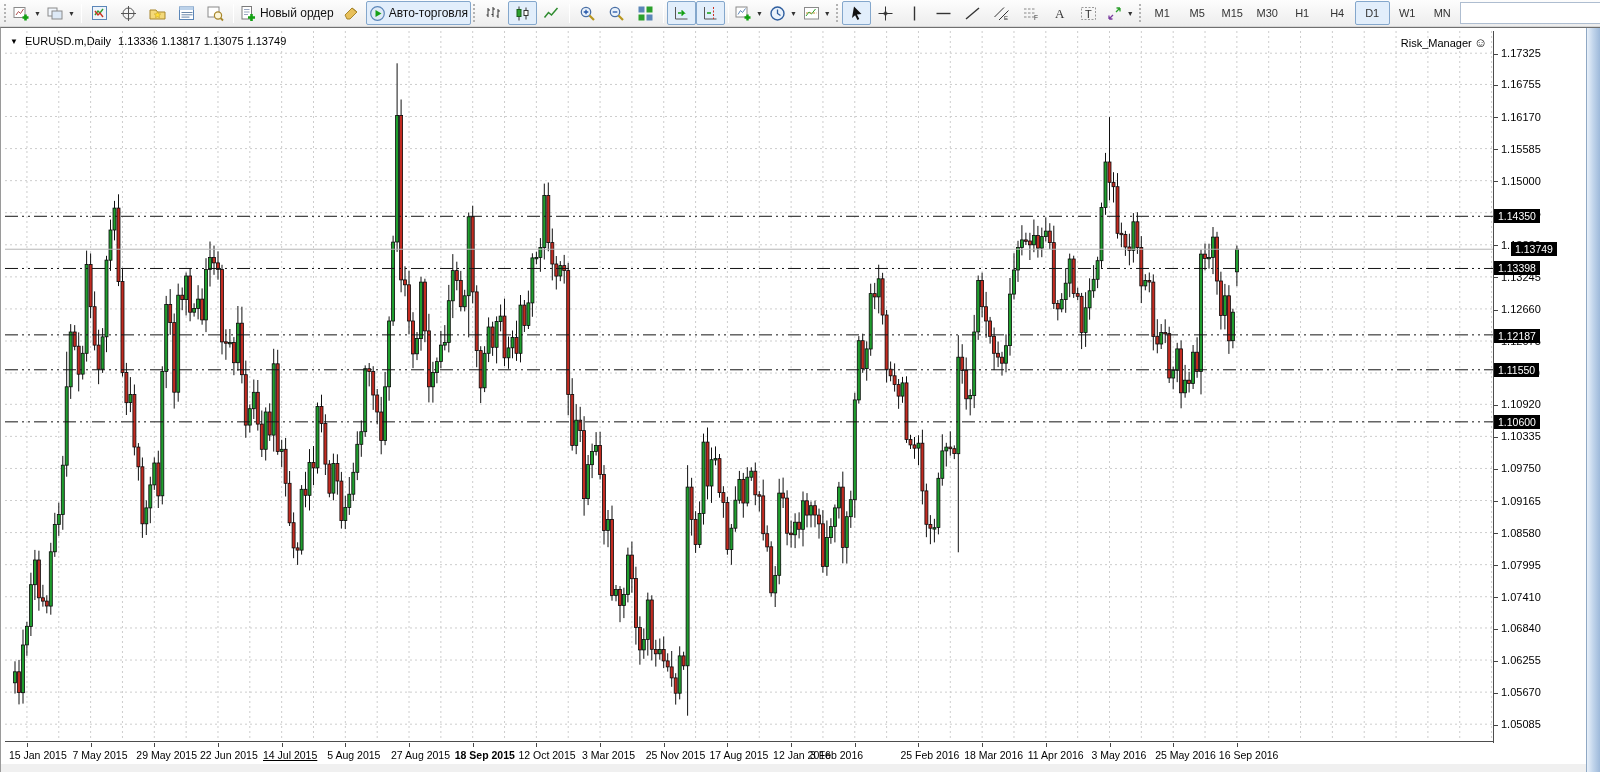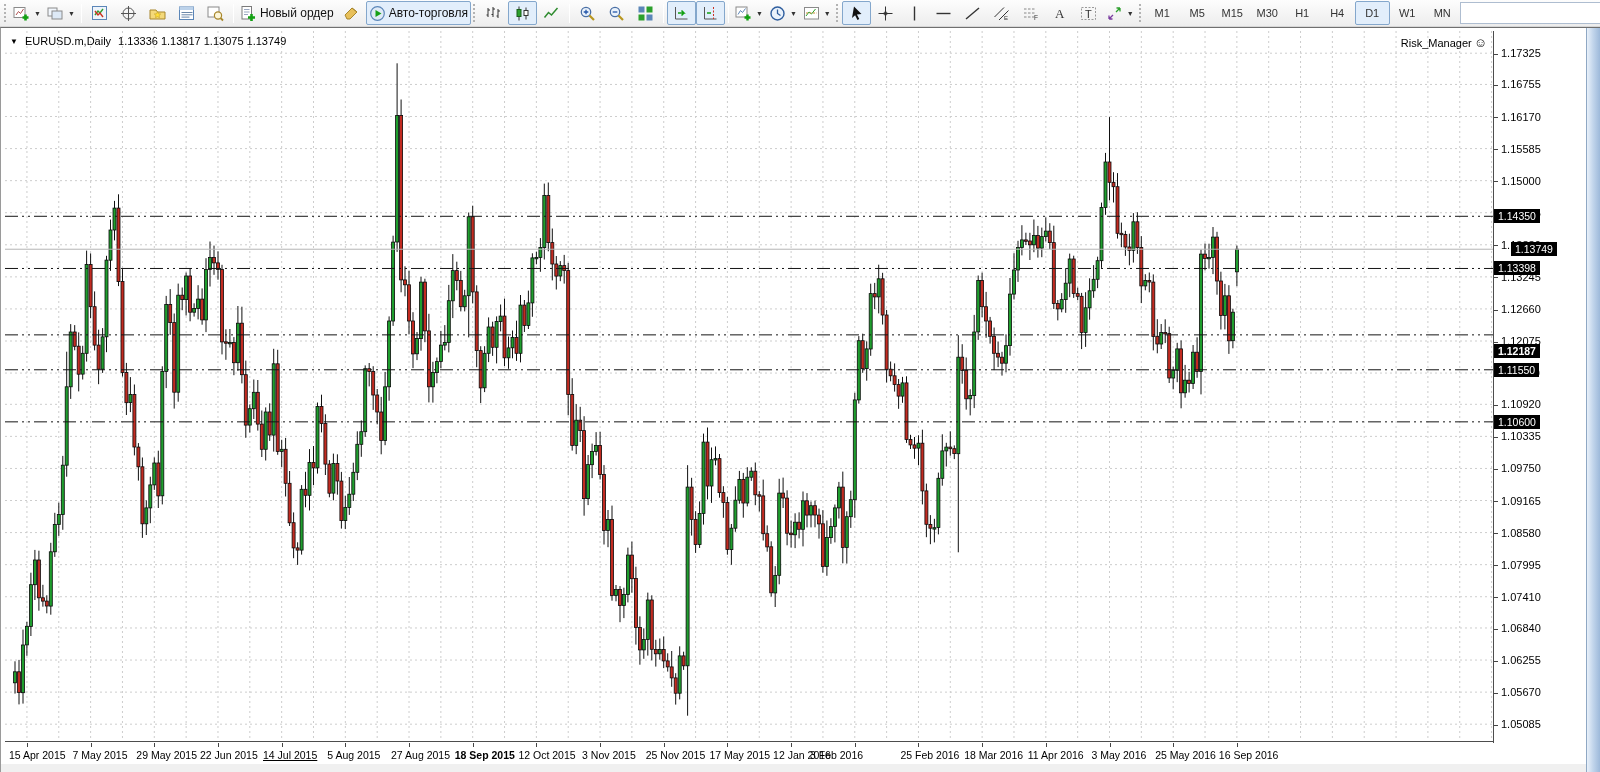--- a/index.html
+++ b/index.html
@@ -810,50 +810,50 @@
         <div class="ptick" style="top: 463.523px;"><i></i>1.09165</div>
         <div class="ptick" style="top: 495.592px;"><i></i>1.08580</div>
         <div class="ptick" style="top: 527.661px;"><i></i>1.07995</div>
         <div class="ptick" style="top: 559.73px;"><i></i>1.07410</div>
         <div class="ptick" style="top: 590.977px;"><i></i>1.06840</div>
         <div class="ptick" style="top: 623.046px;"><i></i>1.06255</div>
         <div class="ptick" style="top: 655.115px;"><i></i>1.05670</div>
         <div class="ptick" style="top: 687.184px;"><i></i>1.05085</div>
         <div class="ptag" style="top: 178.288px;">1.14350</div>
         <div class="ptag" style="top: 230.475px;">1.13398</div>
-        <div class="ptag" style="top: 313px; font-weight: bold;">1.12187</div>
+        <div class="ptag" style="top: 298px;">1.12187</div>
         <div class="ptag" style="top: 331.78px;">1.11550</div>
         <div class="ptag" style="top: 383.858px;">1.10600</div>
         <div class="ptag" style="top: 211.234px; margin-left: 17px;">1.13749</div>
       </div>
     <div class="time-axis" id="time-axis">
         <div class="ttick" style="left: 21.94px;"></div>
-        <div class="tlab" style="left: 3.94px;">15 Apr 2015</div>
+        <div class="tlab" style="left: 3.94px;">15 Jan 2015</div>
         <div class="ttick" style="left: 85.62px;"></div>
         <div class="tlab" style="left: 67.62px;">7 May 2015</div>
         <div class="ttick" style="left: 149.3px;"></div>
         <div class="tlab" style="left: 131.3px;">29 May 2015</div>
         <div class="ttick" style="left: 212.98px;"></div>
         <div class="tlab" style="left: 194.98px;">22 Jun 2015</div>
         <div class="ttick" style="left: 276.66px;"></div>
         <div class="tlab" style="left: 258px; text-decoration: underline;">14 Jul 2015</div>
         <div class="ttick" style="left: 340.34px;"></div>
         <div class="tlab" style="left: 322.34px;">5 Aug 2015</div>
         <div class="ttick" style="left: 404.02px;"></div>
         <div class="tlab" style="left: 386.02px;">27 Aug 2015</div>
         <div class="ttick" style="left: 467.7px;"></div>
         <div class="tlab" style="left: 449.7px; font-weight: bold;">18 Sep 2015</div>
         <div class="ttick" style="left: 531.38px;"></div>
         <div class="tlab" style="left: 513.38px;">12 Oct 2015</div>
         <div class="ttick" style="left: 595.06px;"></div>
-        <div class="tlab" style="left: 577.06px;">3 Nov 2015</div>
+        <div class="tlab" style="left: 577.06px;">3 Mar 2015</div>
         <div class="ttick" style="left: 658.74px;"></div>
         <div class="tlab" style="left: 640.74px;">25 Nov 2015</div>
         <div class="ttick" style="left: 722.42px;"></div>
-        <div class="tlab" style="left: 704.42px;">17 May 2015</div>
+        <div class="tlab" style="left: 704.42px;">17 Aug 2015</div>
         <div class="ttick" style="left: 786.1px;"></div>
         <div class="tlab" style="left: 768.1px;">12 Jan 2016</div>
         <div class="ttick" style="left: 849.78px;"></div>
         <div class="tlab" style="left: 805px;">3 Feb 2016</div>
         <div class="ttick" style="left: 913.46px;"></div>
         <div class="tlab" style="left: 895.46px;">25 Feb 2016</div>
         <div class="ttick" style="left: 977.14px;"></div>
         <div class="tlab" style="left: 959.14px;">18 Mar 2016</div>
         <div class="ttick" style="left: 1040.82px;"></div>
         <div class="tlab" style="left: 1022.82px;">11 Apr 2016</div>

